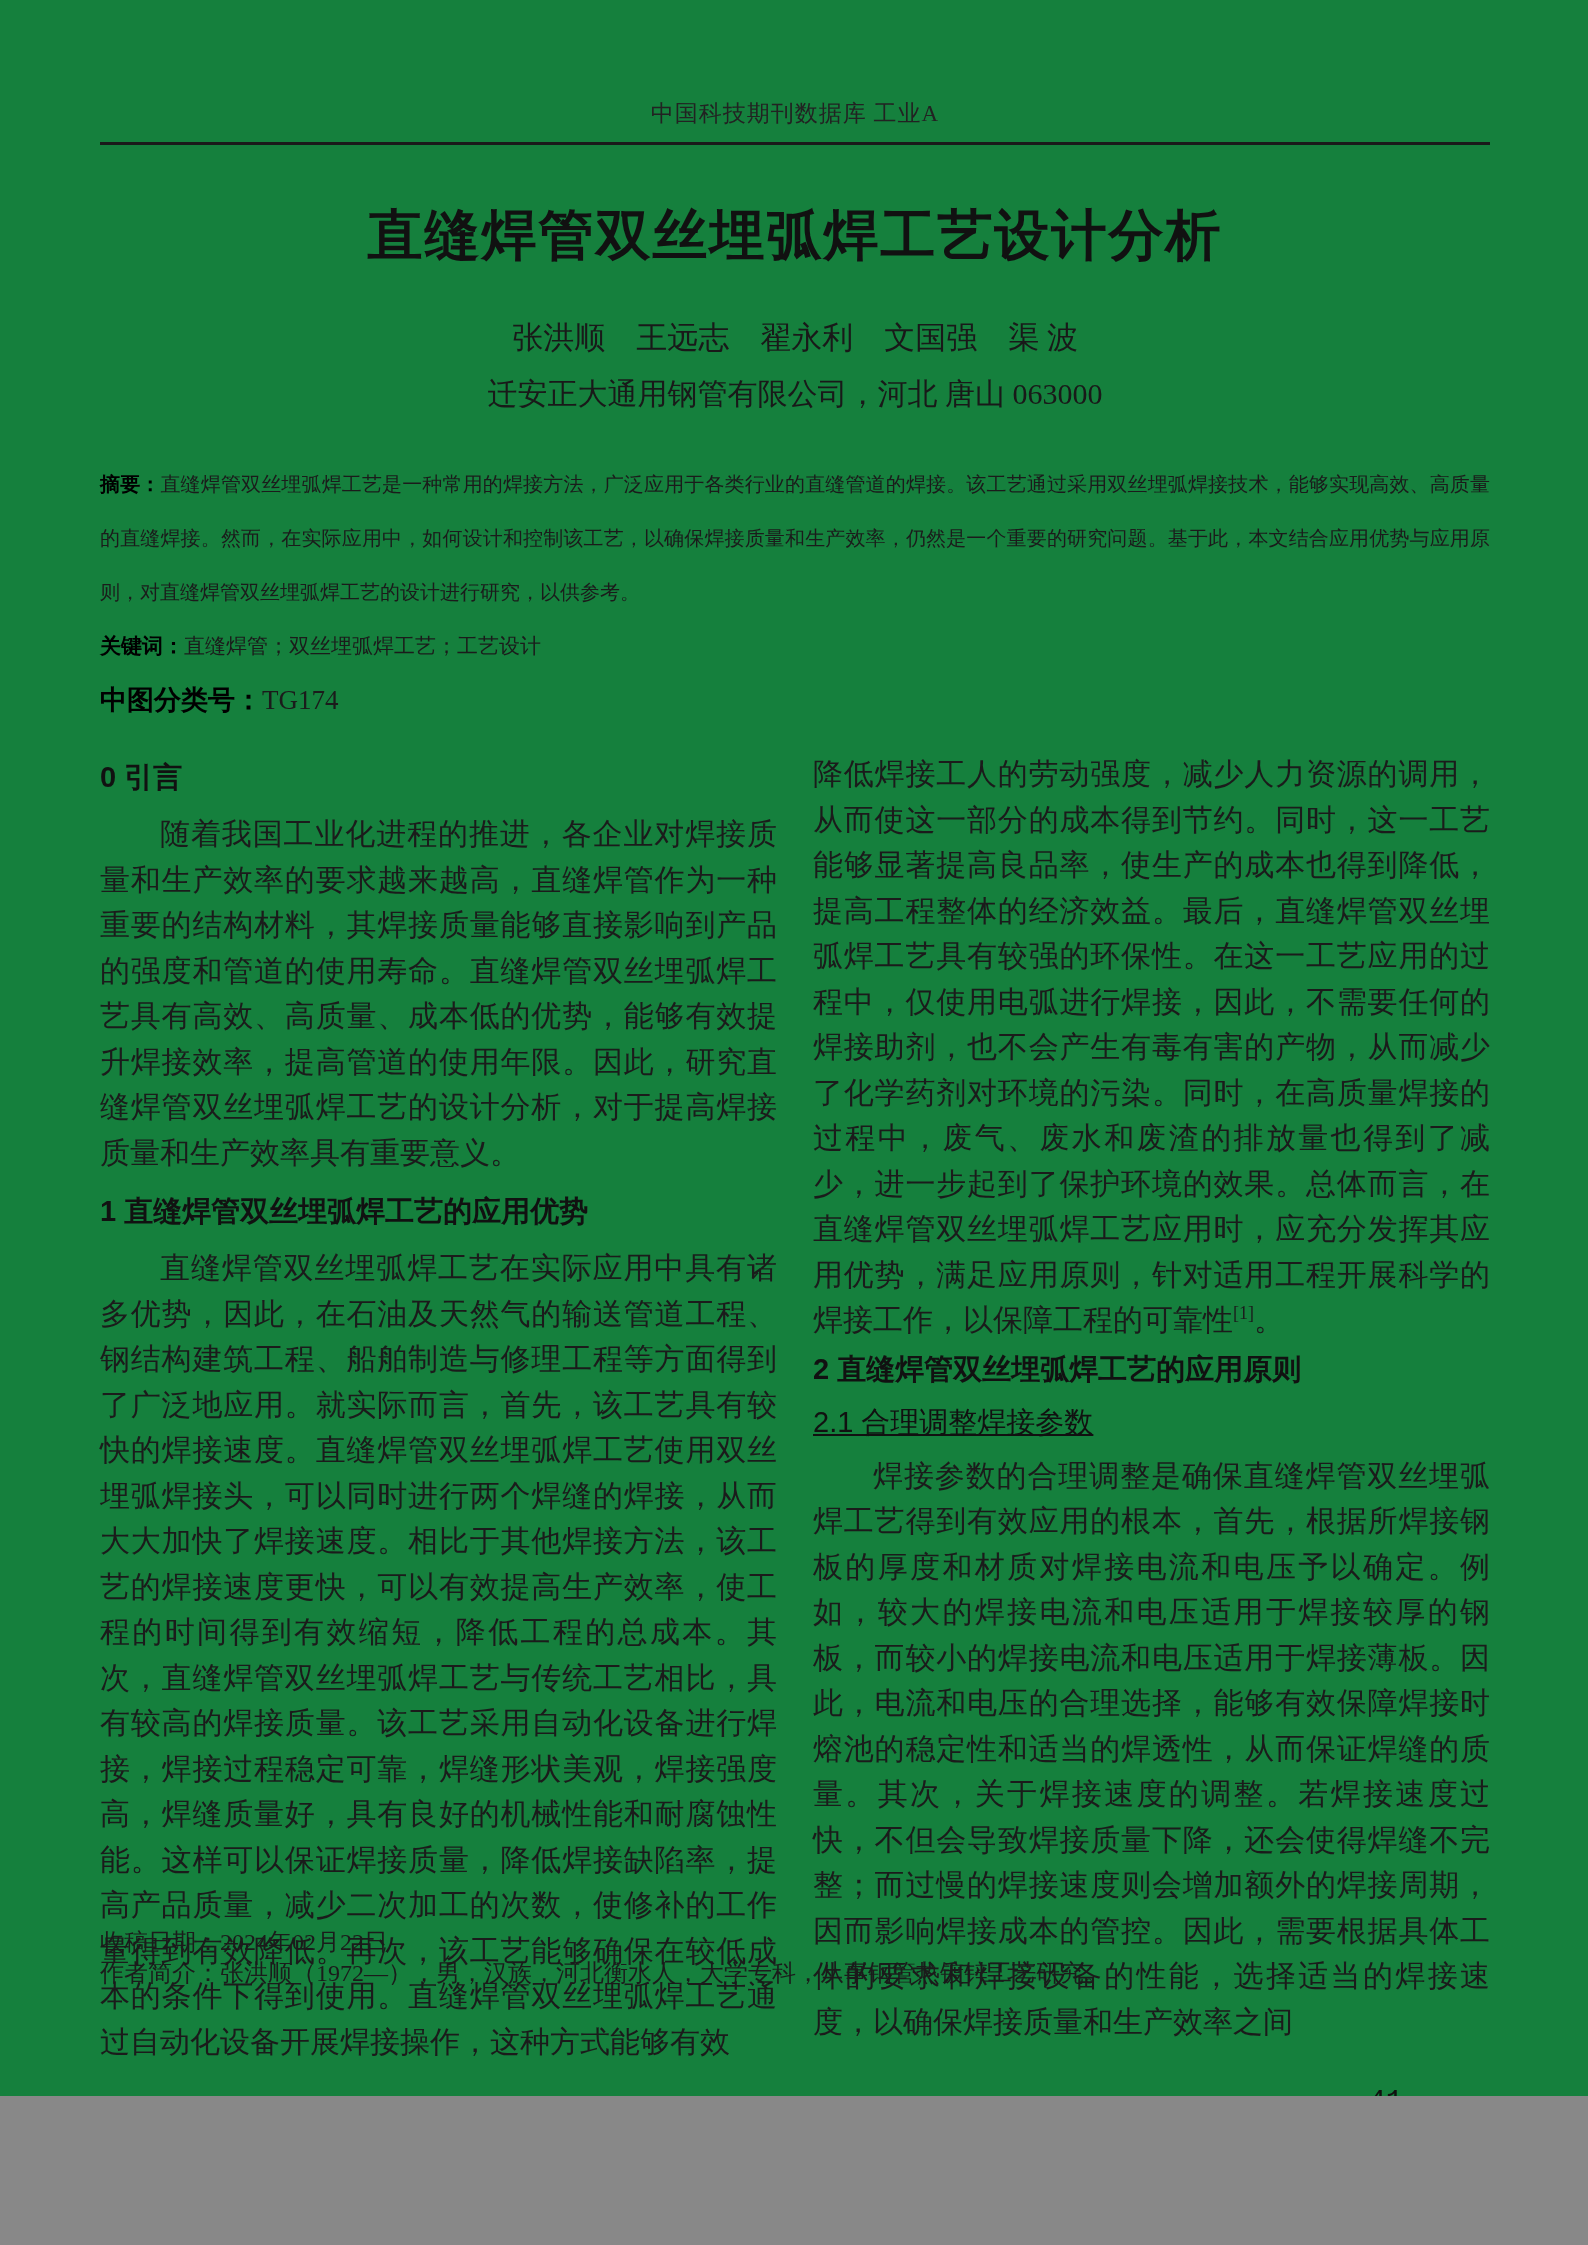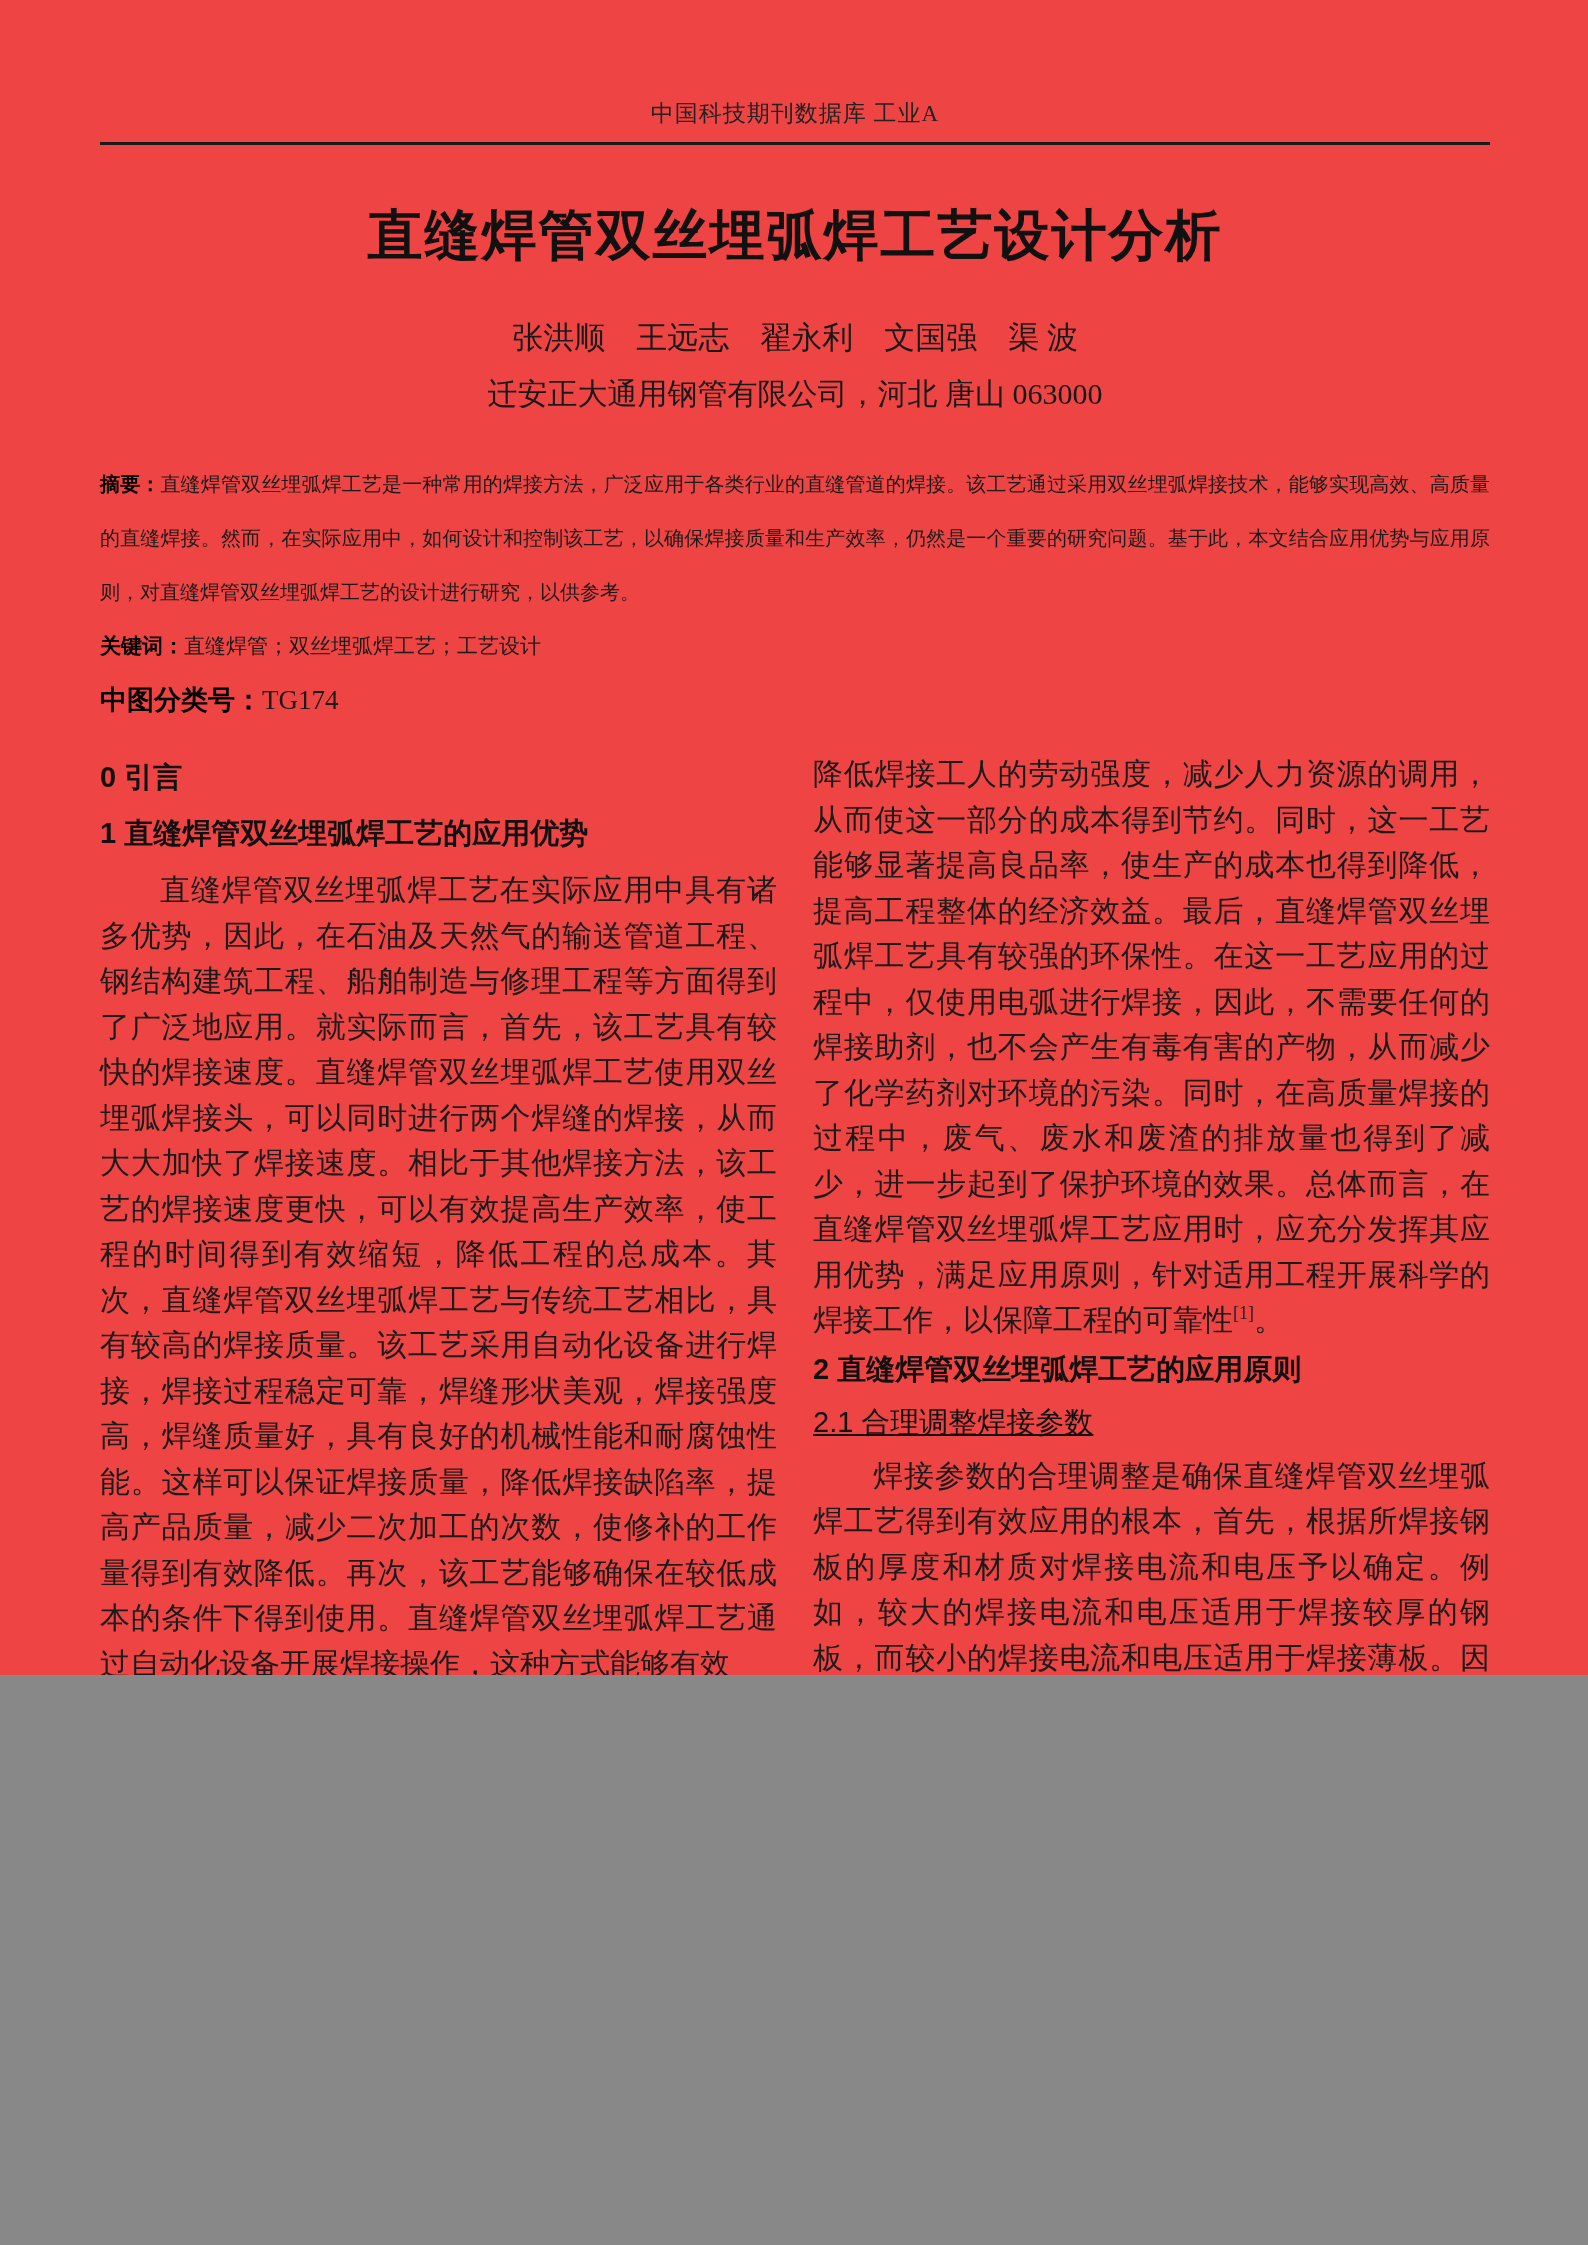--- a/index.html
+++ b/index.html
@@ -1,20 +1,20 @@
 <!DOCTYPE html>
 <html><head>
 <meta charset="utf-8">
 <style>
   html,body{margin:0;padding:0;background:#888;}
   .page{
     position:relative;
-    width:1588px;height:1675px;
+    width:1588px;height:2096px;
     margin:0 auto;
-    background:#ef4444;
+    background:#15803d;
     color:#1b1b1b;
     font-family:"Liberation Serif", serif;
     box-sizing:border-box;
     padding:98px 98px 12px 100px;
     overflow:hidden;
   }
   .page-header{
     font-size:23px;
     letter-spacing:1px;
     text-align:center;
@@ -147,20 +147,21 @@
   <div class="abstract"><span class="inline-label">摘要：</span><span>直缝焊管双丝埋弧焊工艺是一种常用的焊接方法，广泛应用于各类行业的直缝管道的焊接。该工艺通过采用双丝埋弧焊接技术，能够实现高效、高质量的直缝焊接。然而，在实际应用中，如何设计和控制该工艺，以确保焊接质量和生产效率，仍然是一个重要的研究问题。基于此，本文结合应用优势与应用原则，对直缝焊管双丝埋弧焊工艺的设计进行研究，以供参考。</span></div>
 
   <div class="keywords"><span class="inline-label">关键词：</span><span>直缝焊管；双丝埋弧焊工艺；工艺设计</span></div>
 
   <div class="clc"><span class="inline-label">中图分类号：</span><span>TG174</span></div>
 
   <div class="columns">
 
     <div class="col">
       <h2 class="h-sec">0 引言</h2>
+      <p class="indent">随着我国工业化进程的推进，各企业对焊接质量和生产效率的要求越来越高，直缝焊管作为一种重要的结构材料，其焊接质量能够直接影响到产品的强度和管道的使用寿命。直缝焊管双丝埋弧焊工艺具有高效、高质量、成本低的优势，能够有效提升焊接效率，提高管道的使用年限。因此，研究直缝焊管双丝埋弧焊工艺的设计分析，对于提高焊接质量和生产效率具有重要意义。</p>
       <h2 class="h-sec mt">1 直缝焊管双丝埋弧焊工艺的应用优势</h2>
       <p class="indent">直缝焊管双丝埋弧焊工艺在实际应用中具有诸多优势，因此，在石油及天然气的输送管道工程、钢结构建筑工程、船舶制造与修理工程等方面得到了广泛地应用。就实际而言，首先，该工艺具有较快的焊接速度。直缝焊管双丝埋弧焊工艺使用双丝埋弧焊接头，可以同时进行两个焊缝的焊接，从而大大加快了焊接速度。相比于其他焊接方法，该工艺的焊接速度更快，可以有效提高生产效率，使工程的时间得到有效缩短，降低工程的总成本。其次，直缝焊管双丝埋弧焊工艺与传统工艺相比，具有较高的焊接质量。该工艺采用自动化设备进行焊接，焊接过程稳定可靠，焊缝形状美观，焊接强度高，焊缝质量好，具有良好的机械性能和耐腐蚀性能。这样可以保证焊接质量，降低焊接缺陷率，提高产品质量，减少二次加工的次数，使修补的工作量得到有效降低。再次，该工艺能够确保在较低成本的条件下得到使用。直缝焊管双丝埋弧焊工艺通过自动化设备开展焊接操作，这种方式能够有效</p>
     </div>
 
     <div class="col">
       <p><span>降低焊接工人的劳动强度，减少人力资源的调用，从而使这一部分的成本得到节约。同时，这一工艺能够显著提高良品率，使生产的成本也得到降低，提高工程整体的经济效益。最后，直缝焊管双丝埋弧焊工艺具有较强的环保性。在这一工艺应用的过程中，仅使用电弧进行焊接，因此，不需要任何的焊接助剂，也不会产生有毒有害的产物，从而减少了化学药剂对环境的污染。同时，在高质量焊接的过程中，废气、废水和废渣的排放量也得到了减少，进一步起到了保护环境的效果。总体而言，在直缝焊管双丝埋弧焊工艺应用时，应充分发挥其应用优势，满足应用原则，针对适用工程开展科学的焊接工作，以保障工程的可靠性</span><sup class="ref">[1]</sup><span>。</span></p>
       <h2 class="h-sec">2 直缝焊管双丝埋弧焊工艺的应用原则</h2>
       <h3 class="h-sub">2.1 合理调整焊接参数</h3>
       <p class="indent">焊接参数的合理调整是确保直缝焊管双丝埋弧焊工艺得到有效应用的根本，首先，根据所焊接钢板的厚度和材质对焊接电流和电压予以确定。例如，较大的焊接电流和电压适用于焊接较厚的钢板，而较小的焊接电流和电压适用于焊接薄板。因此，电流和电压的合理选择，能够有效保障焊接时熔池的稳定性和适当的焊透性，从而保证焊缝的质量。其次，关于焊接速度的调整。若焊接速度过快，不但会导致焊接质量下降，还会使得焊缝不完整；而过慢的焊接速度则会增加额外的焊接周期，因而影响焊接成本的管控。因此，需要根据具体工件的要求和焊接设备的性能，选择适当的焊接速度，以确保焊接质量和生产效率之间</p>
     </div>

